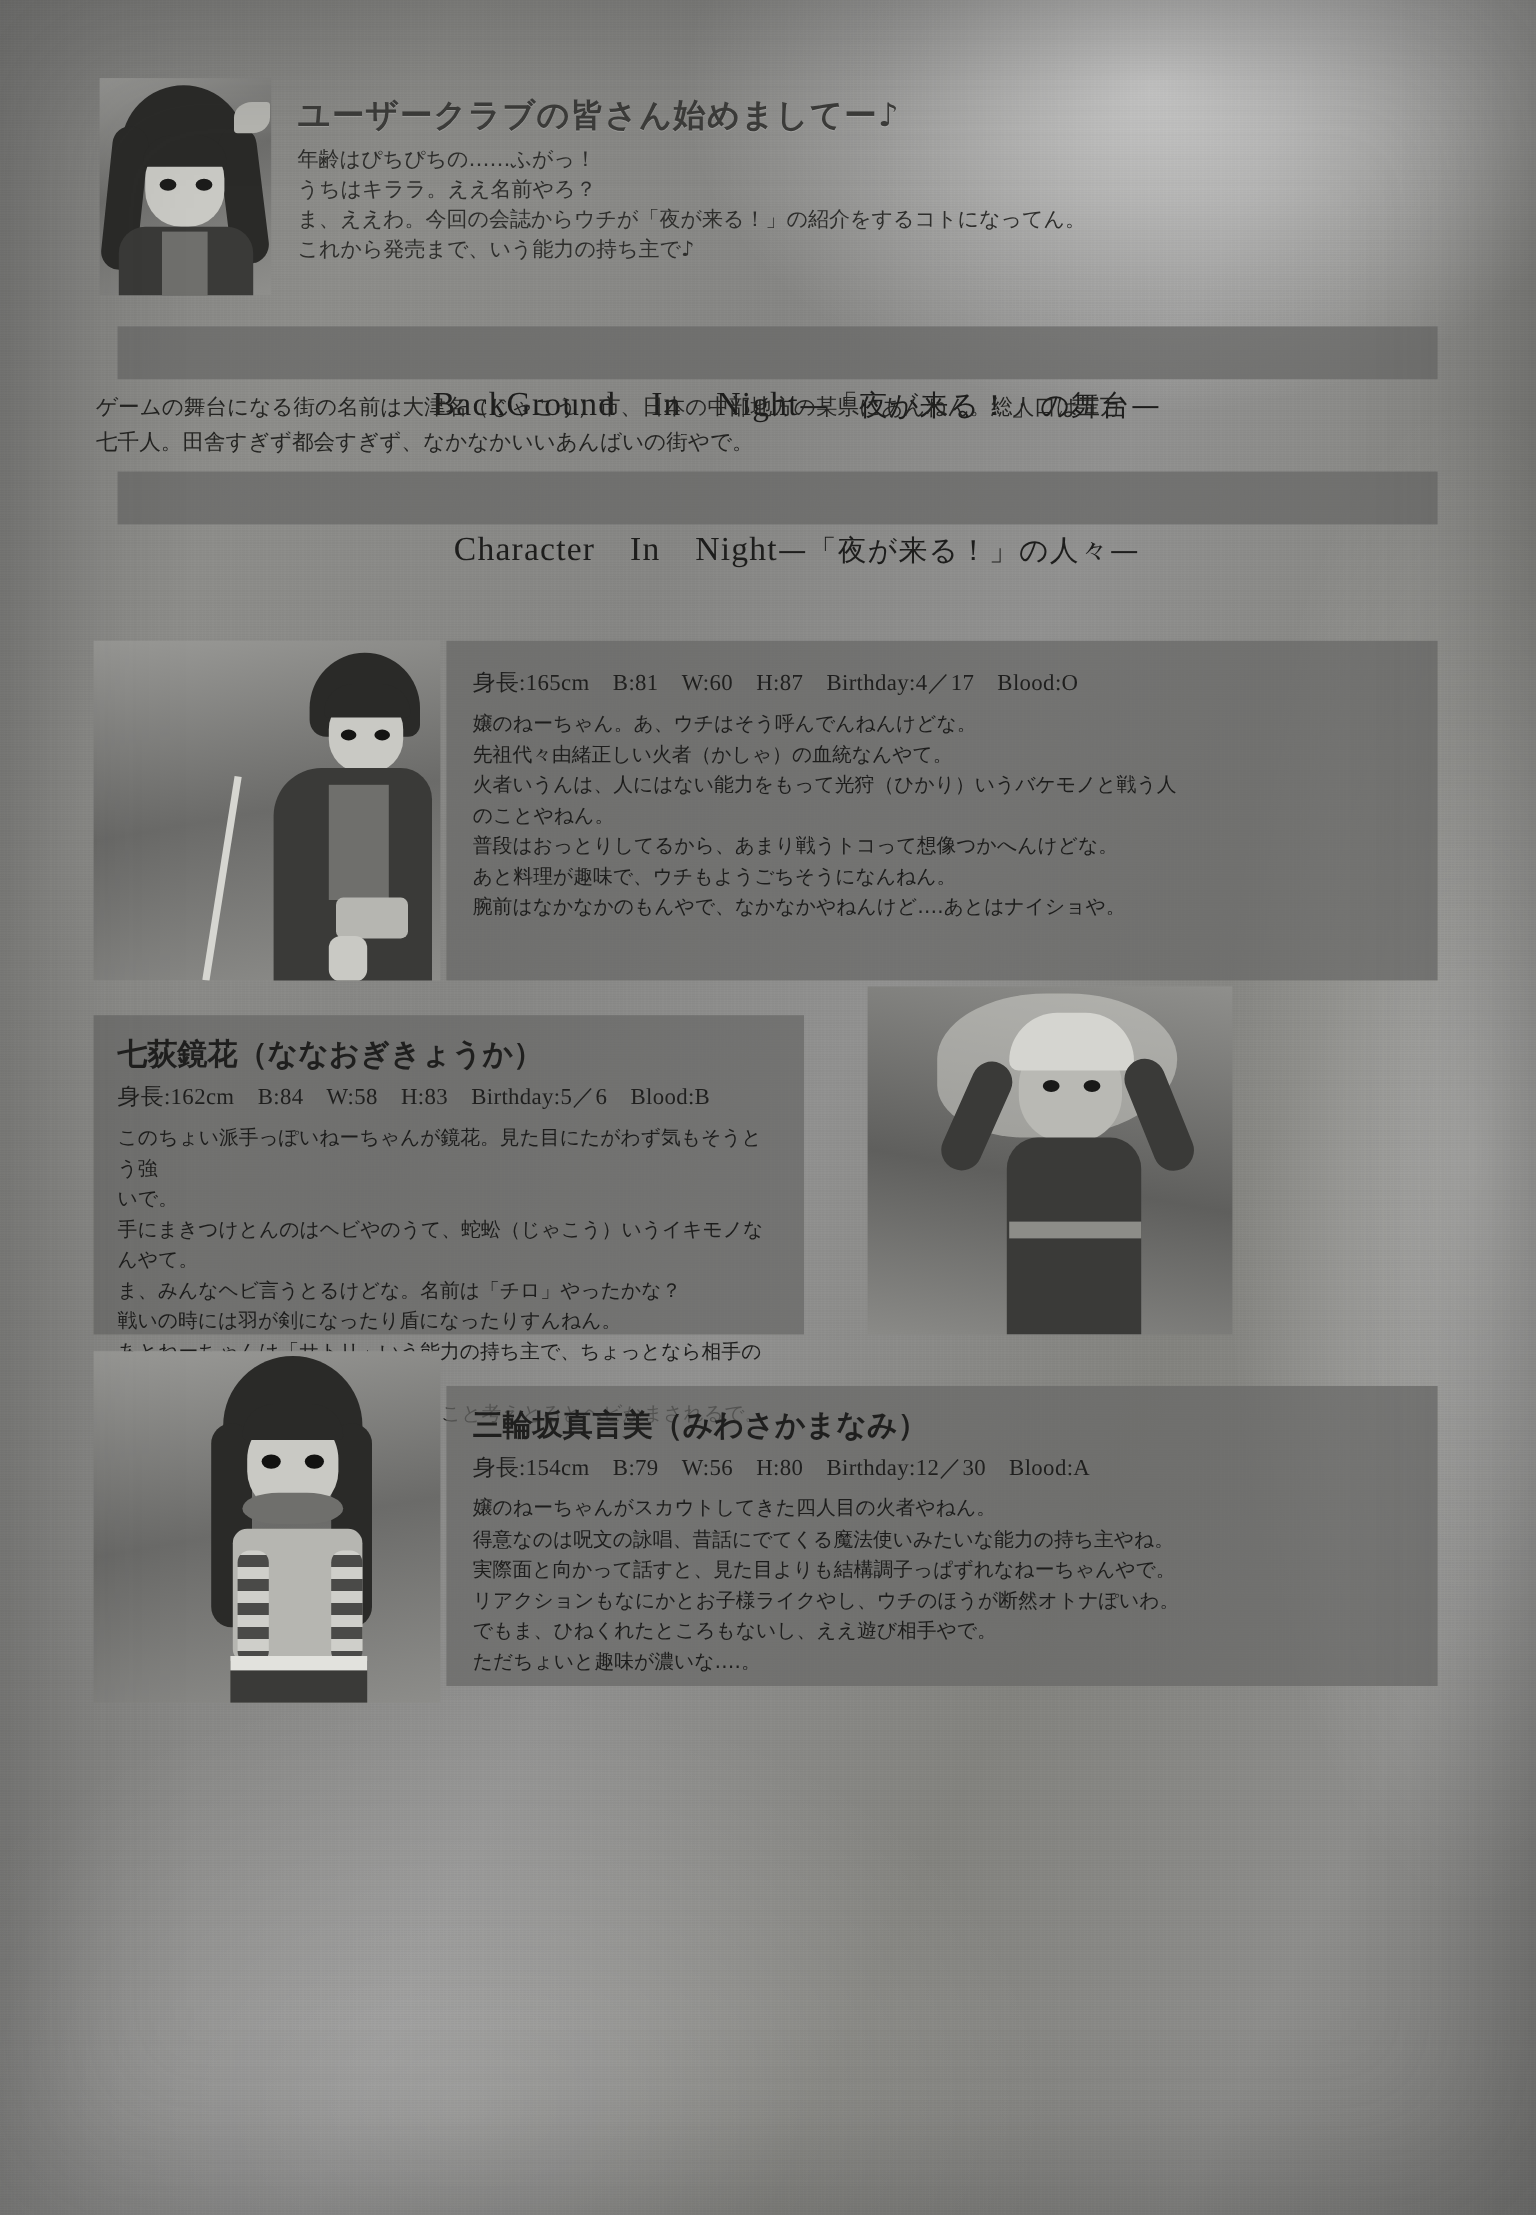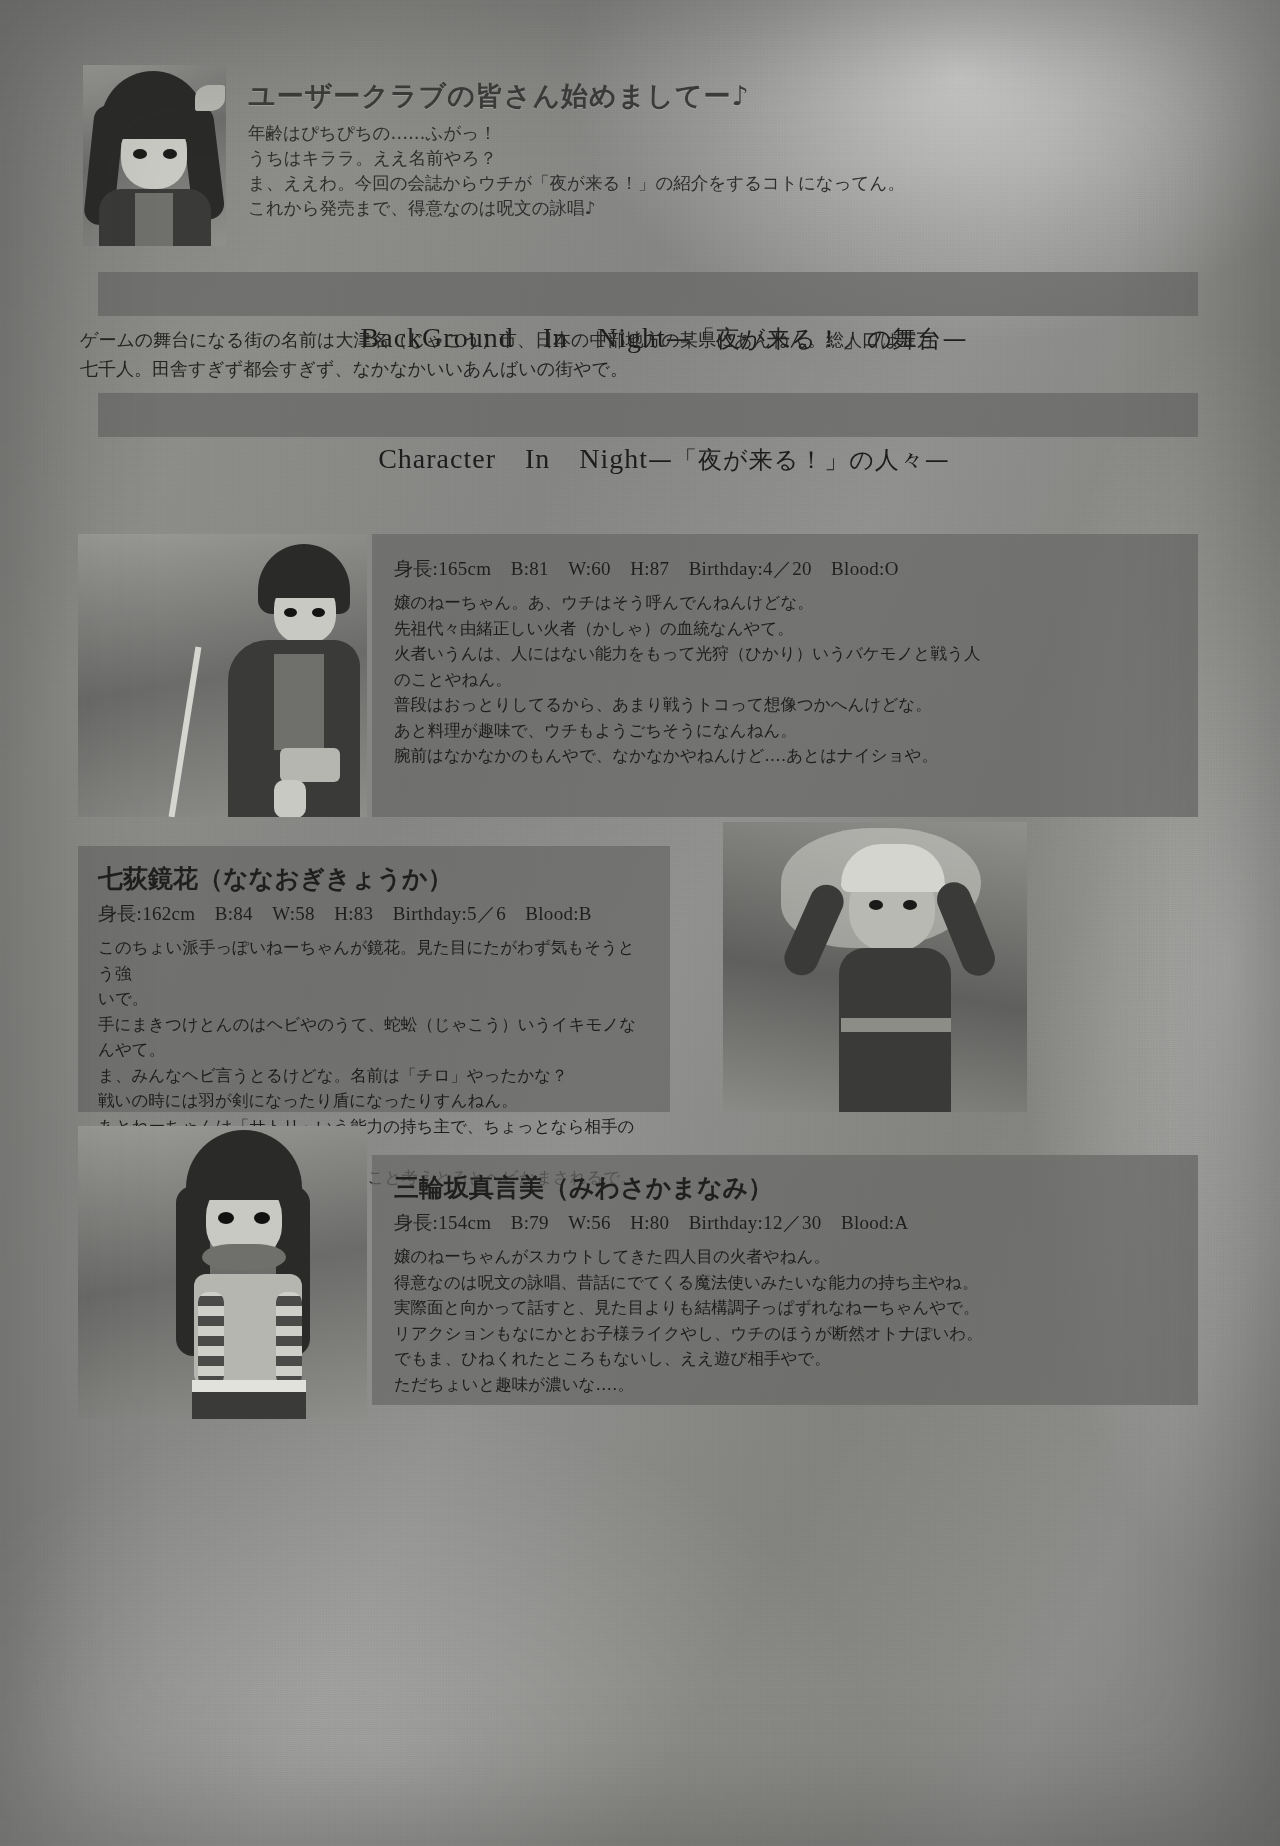--- a/index.html
+++ b/index.html
@@ -173,21 +173,21 @@
       <i class="cloth-dark" style="left:16px;top:124px;width:112px;height:60px;border-radius:22px 22px 0 0;"></i>
       <i class="cloth-mid" style="left:52px;top:128px;width:38px;height:56px;"></i>
     </div>
   </div>
 
   <div id="intro-text-block">
     <div class="heading-pink">ユーザークラブの皆さん始めましてー♪</div>
     <div class="jp-line">年齢はぴちぴちの‥‥‥ふがっ！</div>
     <div class="jp-line">うちはキララ。ええ名前やろ？</div>
     <div class="jp-line">ま、ええわ。今回の会誌からウチが「夜が来る！」の紹介をするコトになってん。</div>
-    <div class="jp-line">これから発売まで、得意なのは呪文の詠唱♪</div>
+    <div class="jp-line">これから発売まで、いう能力の持ち主で♪</div>
   </div>
 
   <div class="section-bar" style="left:98px; top:272px; width:1100px; height:44px;">
     <span>BackGround　In　Night</span><span class="jp">—「夜が来る！」の舞台—</span>
   </div>
 
   <div class="body-block" style="left:80px; top:325px; width:1120px;">ゲームの舞台になる街の名前は大津名（じゃこう）市、日本の中部地方の某県にあんねん。総人口は五万
 七千人。田舎すぎず都会すぎず、なかなかいいあんばいの街やで。</div>
 
   <div class="section-bar" style="left:98px; top:393px; width:1100px; height:44px;">
@@ -205,21 +205,21 @@
       <i class="cloth-dark" style="left:150px;top:106px;width:132px;height:178px;border-radius:40px 26px 0 0;"></i>
       <i class="cloth-mid" style="left:196px;top:120px;width:50px;height:96px;"></i>
       <i class="cloth-light" style="left:202px;top:214px;width:60px;height:34px;border-radius:6px;"></i>
       <i class="skin" style="left:196px;top:246px;width:32px;height:38px;border-radius:10px;"></i>
       <i style="left:104px;top:112px;width:6px;height:172px;background:#d6d6d1;transform:rotate(9deg);"></i>
     </div>
   </div>
 
   <div class="char-panel" style="left:372px; top:534px; width:826px; height:283px;">
     <div style="padding:16px 22px 0 22px;">
-      <div class="char-stats">身長:165cm　B:81　W:60　H:87　Birthday:4／20　Blood:O</div>
+      <div class="char-stats">身長:165cm　B:81　W:60　H:87　Birthday:4／17　Blood:O</div>
       <div class="char-desc">嬢のねーちゃん。あ、ウチはそう呼んでんねんけどな。
 先祖代々由緒正しい火者（かしゃ）の血統なんやて。
 火者いうんは、人にはない能力をもって光狩（ひかり）いうバケモノと戦う人
 のことやねん。
 普段はおっとりしてるから、あまり戦うトコって想像つかへんけどな。
 あと料理が趣味で、ウチもようごちそうになんねん。
 腕前はなかなかのもんやで、なかなかやねんけど‥‥あとはナイショや。</div>
     </div>
   </div>
 

